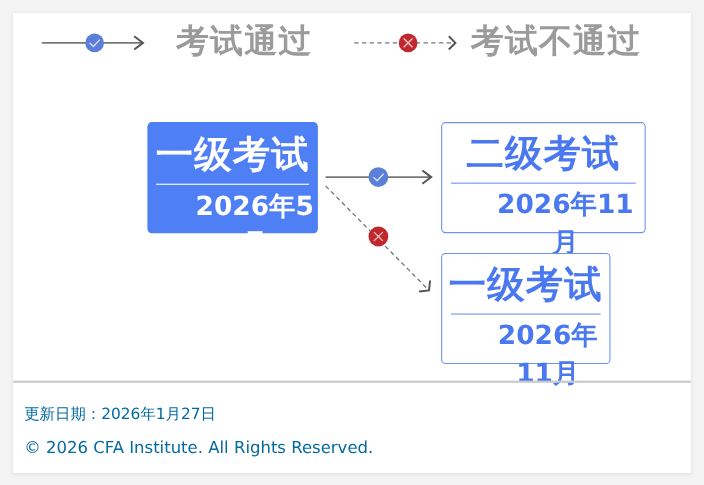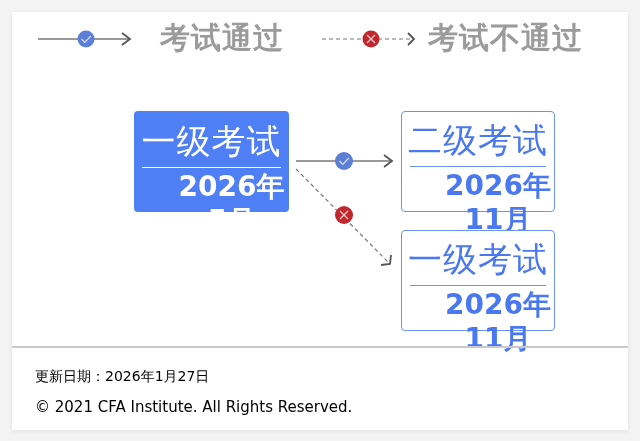--- a/index.html
+++ b/index.html
@@ -1,28 +1,28 @@
 <!DOCTYPE html>
 <html><head>
 <meta charset="utf-8">
 <style>
   html,body{margin:0;padding:0;}
   body{width:640px;height:441px;background:#f3f3f3;position:relative;overflow:hidden;font-family:"DejaVu Sans",sans-serif;}
   .card{position:absolute;left:12px;top:12px;width:616px;height:418px;background:#fff;box-shadow:0 1px 4px rgba(0,0,0,0.08);}
   .legend-text{position:absolute;top:18px;font-size:30px;font-weight:bold;color:#9b9b9b;letter-spacing:1px;line-height:40px;text-align:center;}
   .box{position:absolute;border-radius:4px;box-sizing:border-box;text-align:center;}
-  .box .t{font-size:34px;font-weight:normal;line-height:44px;letter-spacing:1px;}
-  .box .d{font-size:28px;font-weight:bold;line-height:34px;padding-left:40px;}
+  .box .t{font-size:34px;font-weight:bold;line-height:44px;letter-spacing:1px;}
+  .box .d{font-size:24px;font-weight:bold;line-height:34px;padding-left:40px;}
   .box .rule{height:1px;margin:4px 8px 2px 8px;}
   .primary{background:#4f7ff5;color:#fff;}
   .primary .rule{background:#fff;}
   .outline{background:#fff;border:1.5px solid #6d93f2;color:#4a78f0;}
   .outline .rule{background:#6d93f2;}
   .divider{position:absolute;left:12px;top:346px;width:616px;height:2px;background:#c9c9c9;}
-  .foot{position:absolute;left:35px;font-size:14px;color:#000000;}
+  .foot{position:absolute;left:22px;font-size:14px;color:#0369a1;}
 </style>
 </head>
 <body>
 
 <div class="card"></div>
 
 <svg style="position:absolute;left:36px;top:26px" width="100" height="26">
   <line x1="2" y1="13" x2="94" y2="13" stroke="#777" stroke-width="1.5"></line>
   <polyline points="86,7 94,13 86,19" fill="none" stroke="#555" stroke-width="1.8"></polyline>
   <g>
@@ -42,21 +42,21 @@
   </g>
 </svg>
 <div class="legend-text" style="left:428px">考试不通过</div>
 
 <div class="box primary" style="left:134px;top:111px;width:155px;height:101px;padding-top:8px">
   <div class="t">一级考试</div>
   <div class="rule"></div>
   <div class="d">2026年5月</div>
 </div>
 
-<div class="box outline" style="left:401px;top:111px;width:154px;height:101px;padding-top:6px">
+<div class="box outline" style="left:401px;top:111px;width:186px;height:101px;padding-top:6px">
   <div class="t">二级考试</div>
   <div class="rule"></div>
   <div class="d">2026年11月</div>
 </div>
 
 <div class="box outline" style="left:401px;top:230px;width:154px;height:101px;padding-top:6px">
   <div class="t">一级考试</div>
   <div class="rule"></div>
   <div class="d">2026年11月</div>
 </div>
@@ -76,13 +76,13 @@
     <g>
       <circle cx="54" cy="75" r="9" fill="#c0282e"></circle>
       <line x1="50" y1="71" x2="58" y2="79" stroke="#f3c8ca" stroke-width="1.2"></line>
       <line x1="58" y1="71" x2="50" y2="79" stroke="#f3c8ca" stroke-width="1.2"></line>
     </g>
   </g>
 </svg>
 
 <div class="divider"></div>
 <div class="foot" style="top:368px">更新日期：2026年1月27日</div>
-<div class="foot" style="top:398px;font-size:15px">© 2021 CFA Institute. All Rights Reserved.</div>
+<div class="foot" style="top:398px;font-size:15px">© 2026 CFA Institute. All Rights Reserved.</div>
 
 </body></html>

